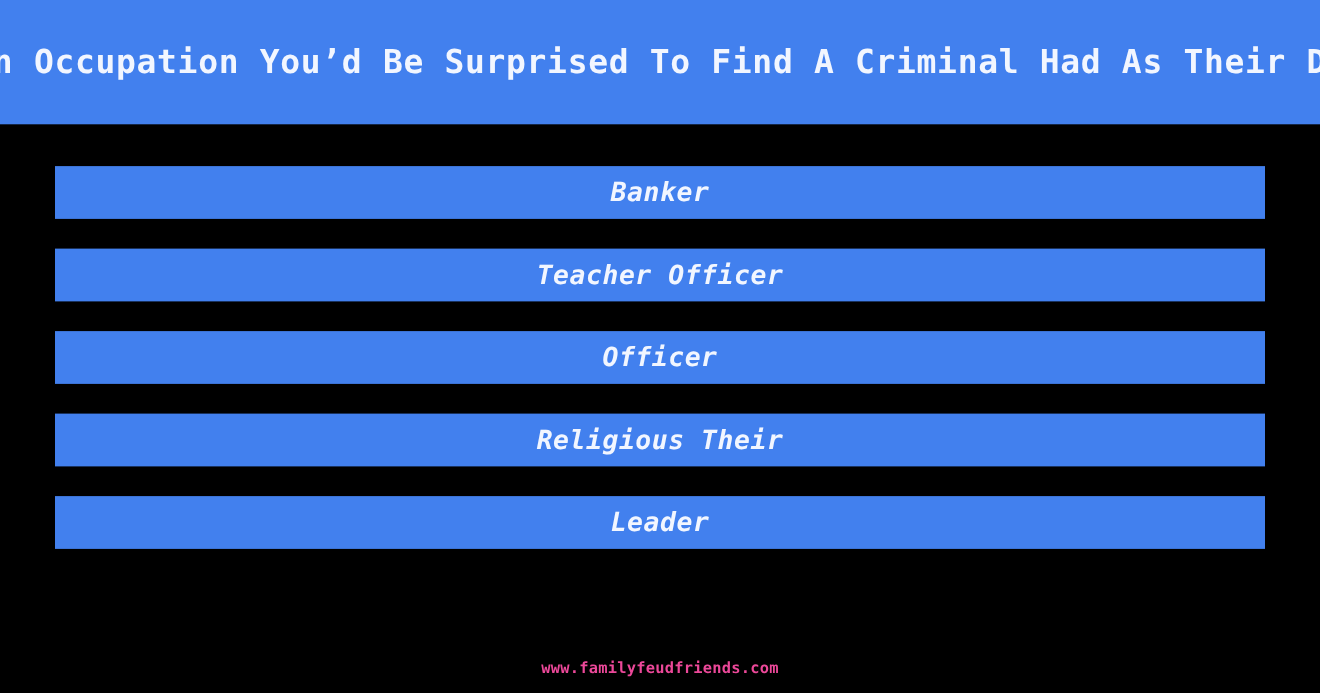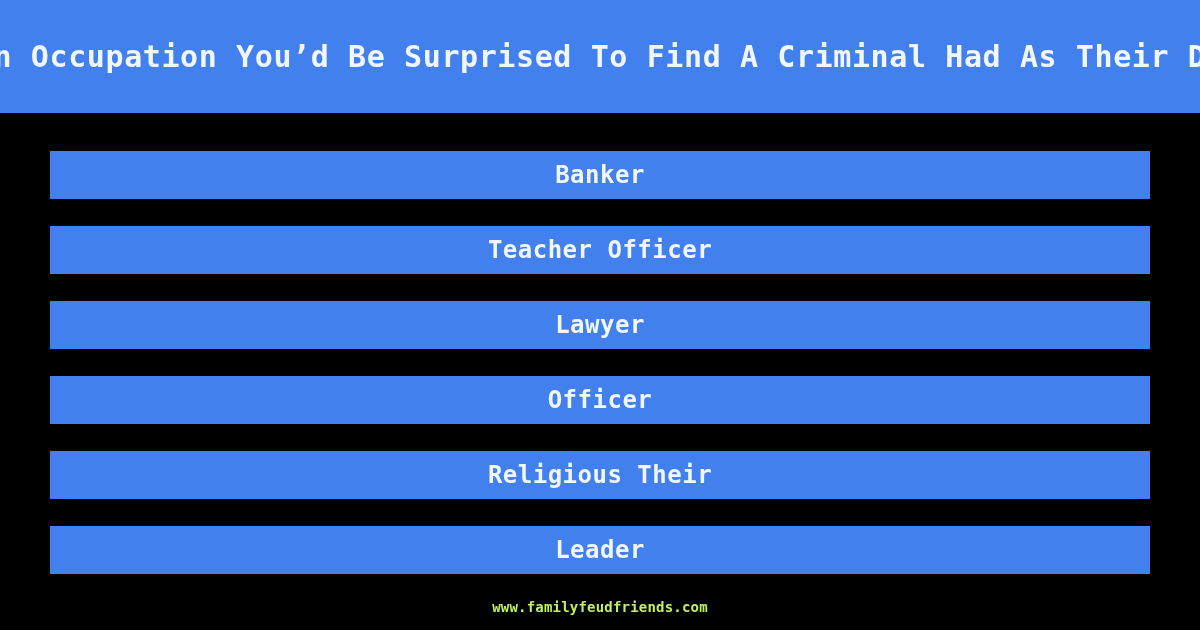--- a/index.html
+++ b/index.html
@@ -63,20 +63,21 @@
   .answer-row {
     position: relative;
     width: 1100px;
     height: 48px;
     background: #4280ee;
     margin-bottom: 27px;
     display: flex;
     align-items: center;
     justify-content: center;
     box-sizing: border-box;
+    font-style: italic;
   }
 
   .answer-row:last-child {
     margin-bottom: 0;
   }
 
   .answer-text {
     font-family: "DejaVu Sans Mono", "Liberation Mono", monospace;
     font-size: 24px;
     font-weight: bold;
@@ -92,21 +93,21 @@
     left: 0;
     top: 597px;
     width: 1200px;
     text-align: center;
   }
 
   .footer-text {
     font-family: "DejaVu Sans Mono", "Liberation Mono", monospace;
     font-size: 14px;
     font-weight: bold;
-    color: #bef264;
+    color: #ec4899;
     letter-spacing: 0.2px;
     line-height: 20px;
   }
 </style>
 </head>
 <body>
 
 <div class="card">
 
   <div class="header-banner">
@@ -116,23 +117,20 @@
   <div class="answers">
 
     <div class="answer-row">
       <span class="answer-text">Banker</span>
     </div>
 
     <div class="answer-row">
       <span class="answer-text">Teacher Officer</span>
     </div>
 
-    <div class="answer-row">
-      <span class="answer-text">Lawyer</span>
-    </div>
 
     <div class="answer-row">
       <span class="answer-text">Officer</span>
     </div>
 
     <div class="answer-row">
       <span class="answer-text">Religious Their</span>
     </div>
 
     <div class="answer-row">

